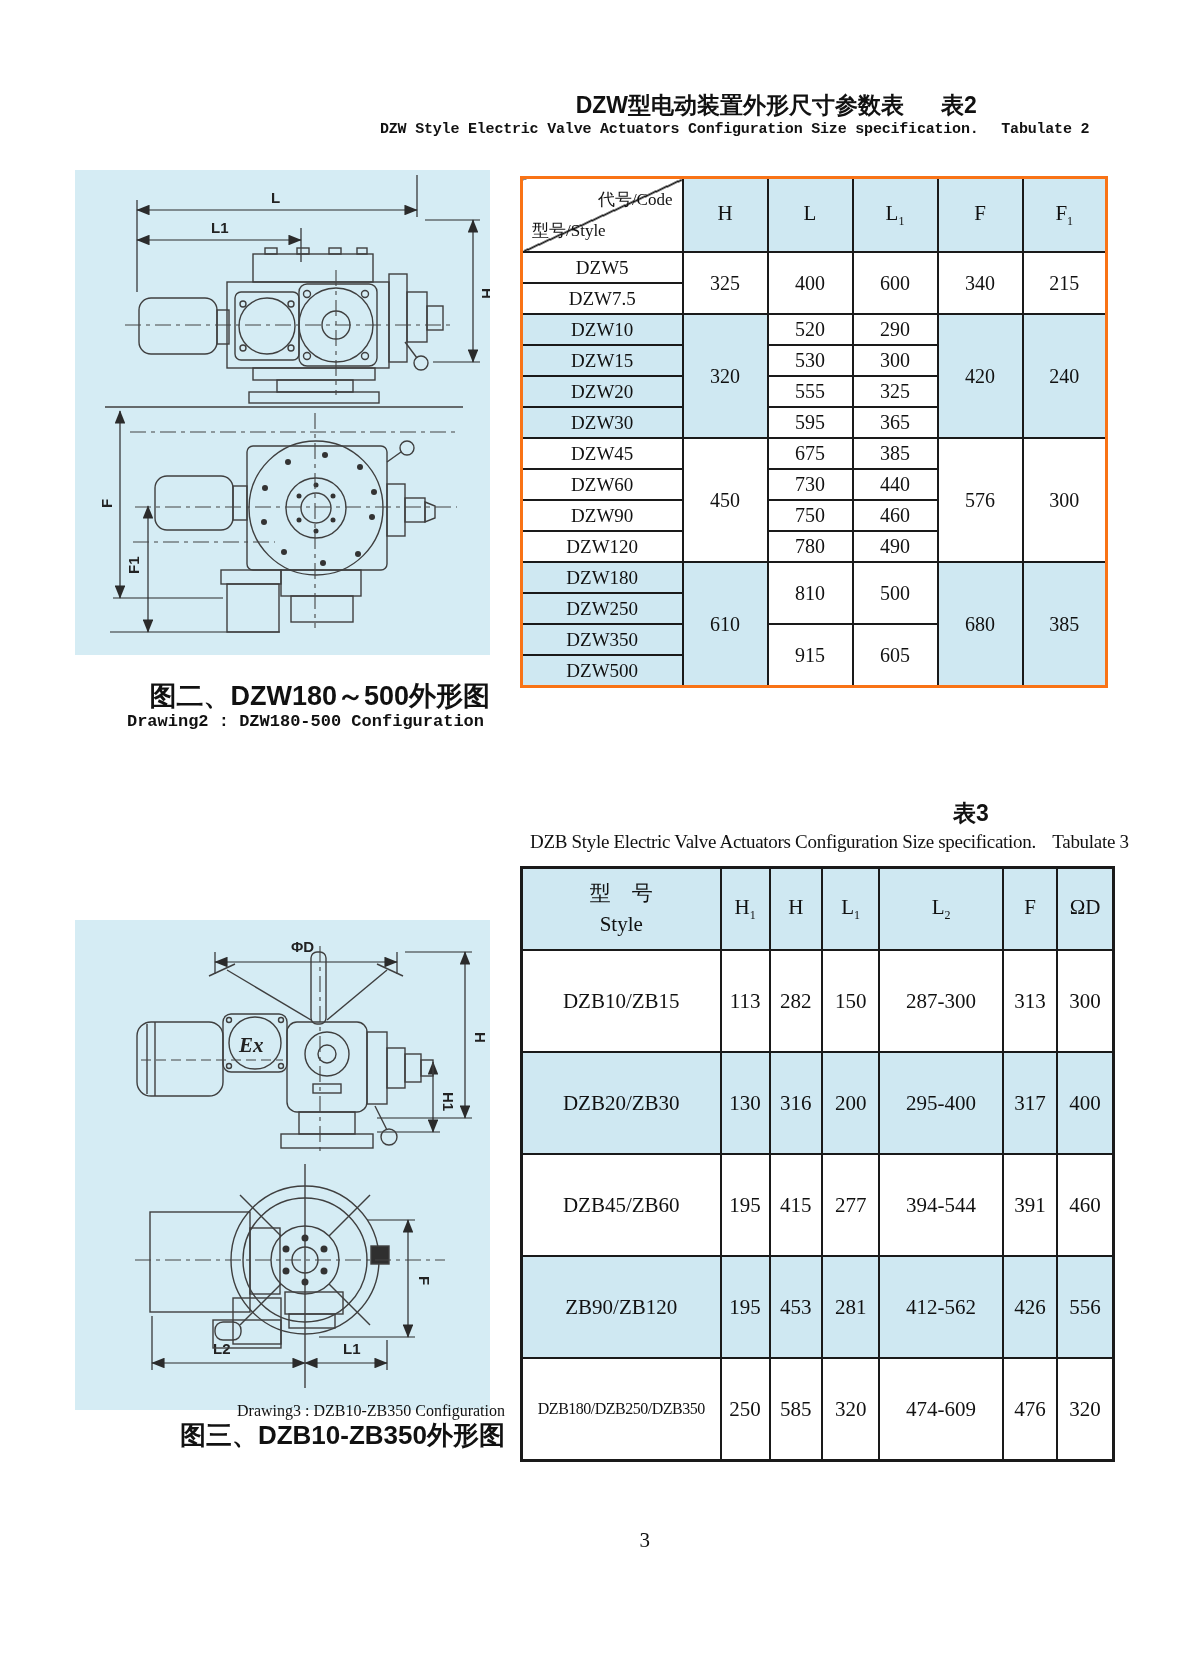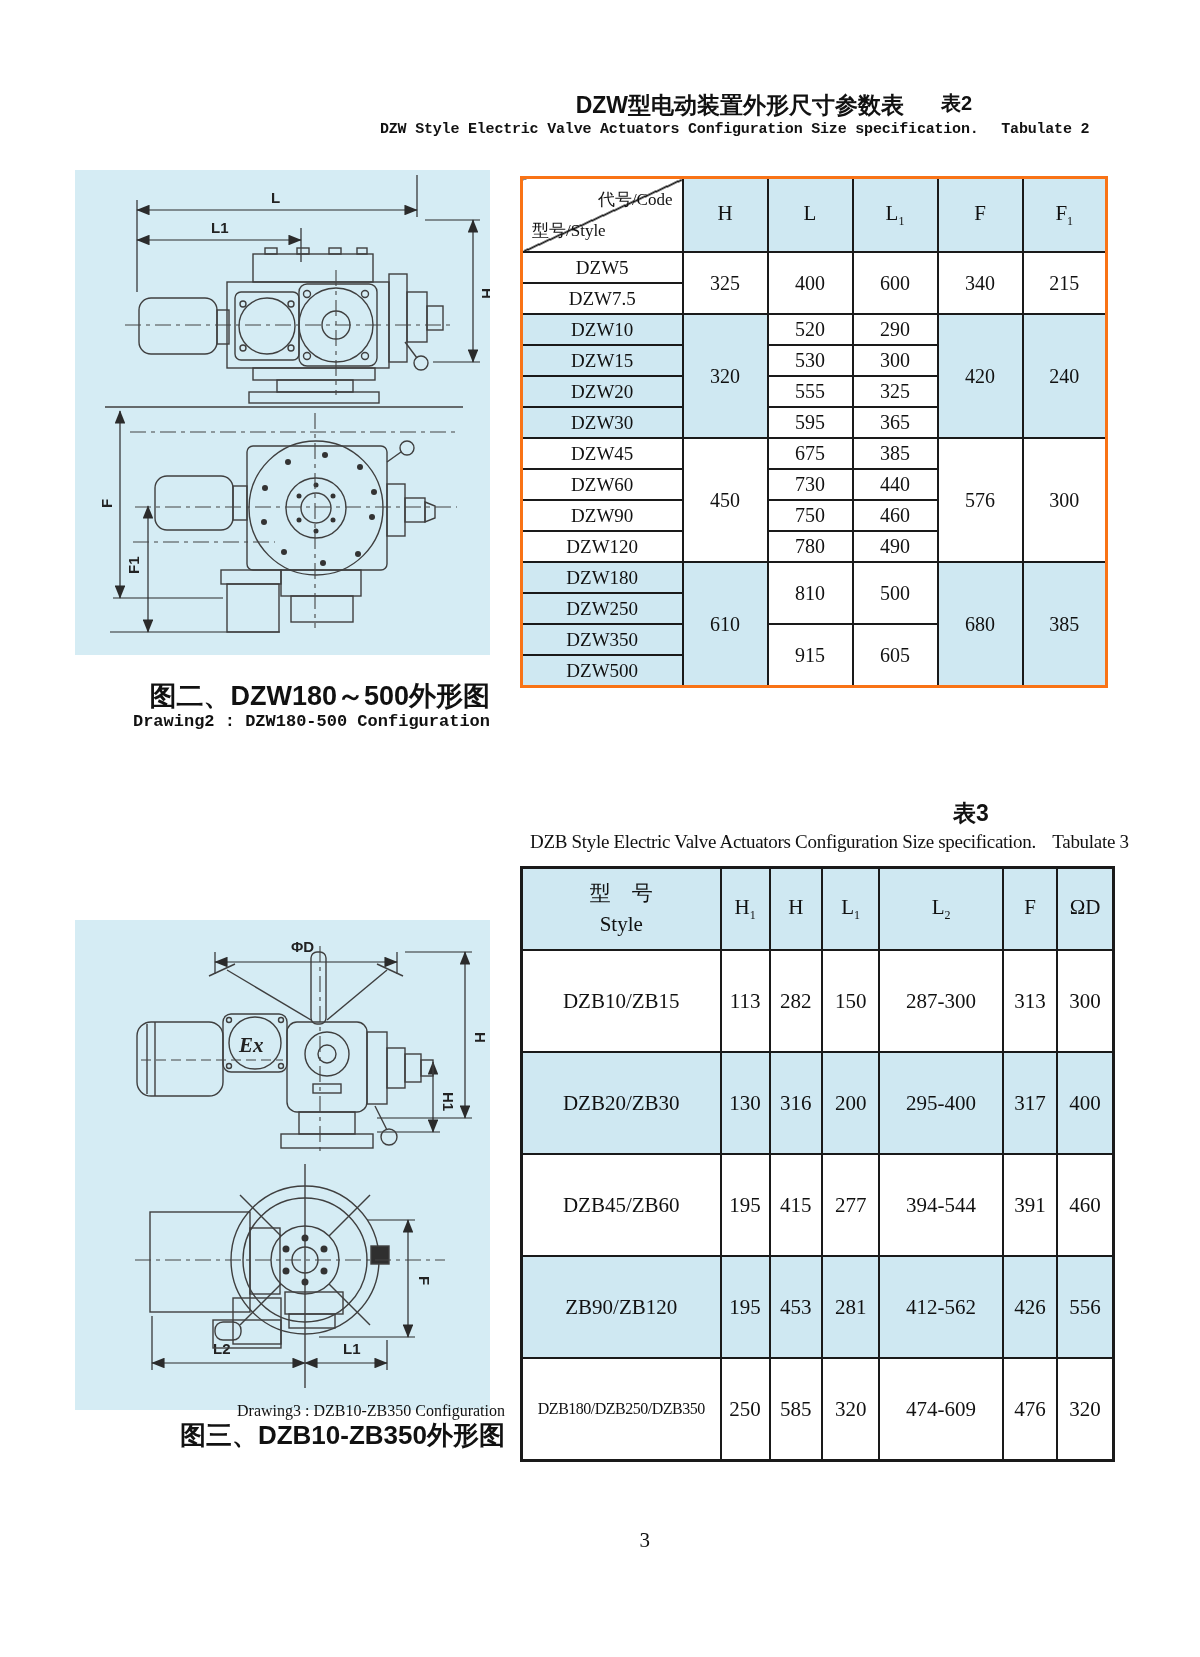--- a/index.html
+++ b/index.html
@@ -45,21 +45,21 @@
       linear-gradient(to bottom right, transparent 49.3%, #1a1a1a 49.3%, #1a1a1a 50.7%, transparent 50.7%); }
   .diag .dt { position:absolute; top:9px; right:9px; font-size:17px; }
   .diag .db { position:absolute; bottom:9px; left:9px; font-size:17px; }
 </style>
 </head>
 <body>
 
 <div class="page">
 
   <div class="abs cn center" style="left:404px;top:90px;width:500px;font-size:23px;">DZW型电动装置外形尺寸参数表</div>
-  <div class="abs cn" style="left:941px;top:90px;font-size:20px;">表2</div>
+  <div class="abs cn" style="left:941px;top:90px;font-size:23px;">表2</div>
   <div class="abs mono" style="left:380px;top:121px;font-size:15px;letter-spacing:-0.2px;">
     <span>DZW Style Electric Valve Actuators Configuration Size specification.</span>
     <span style="margin-left:14px;">Tabulate 2</span>
   </div>
 
   <div class="panel" style="left:75px;top:170px;width:415px;height:485px;">
     <svg viewBox="0 0 415 485">
       <defs>
         <marker id="arw1" viewBox="0 0 10 8" markerWidth="11" markerHeight="9" refX="9.5" refY="4" orient="auto-start-reverse">
             <path d="M0,0L10,4L0,8Z" fill="#2b2b2b"></path>
@@ -257,21 +257,21 @@
       <td rowspan="2">915</td>
       <td rowspan="2">605</td>
     </tr>
     <tr>
       <td class="model bl">DZW500</td>
     </tr>
   </tbody>
     </table>
 
   <div class="abs cn center" style="left:75px;top:678px;width:415px;font-size:27px;">图二、DZW180～500外形图</div>
-  <div class="abs mono center" style="left:75px;top:712px;width:415px;font-size:17px;">Drawing2 : DZW180-500 Configuration</div>
+  <div class="abs mono center" style="left:69px;top:712px;width:415px;font-size:17px;">Drawing2 : DZW180-500 Configuration</div>
 
   <div class="abs cn" style="left:953px;top:798px;font-size:23px;">表3</div>
   <div class="abs serif" style="left:530px;top:831px;font-size:19px;letter-spacing:-0.3px;">
     <span>DZB Style Electric Valve Actuators Configuration Size specification.</span>
     <span style="margin-left:12px;">Tabulate 3</span>
   </div>
 
   <div class="panel" style="left:75px;top:920px;width:415px;height:490px;">
     <svg viewBox="0 0 415 490">
       <defs>

